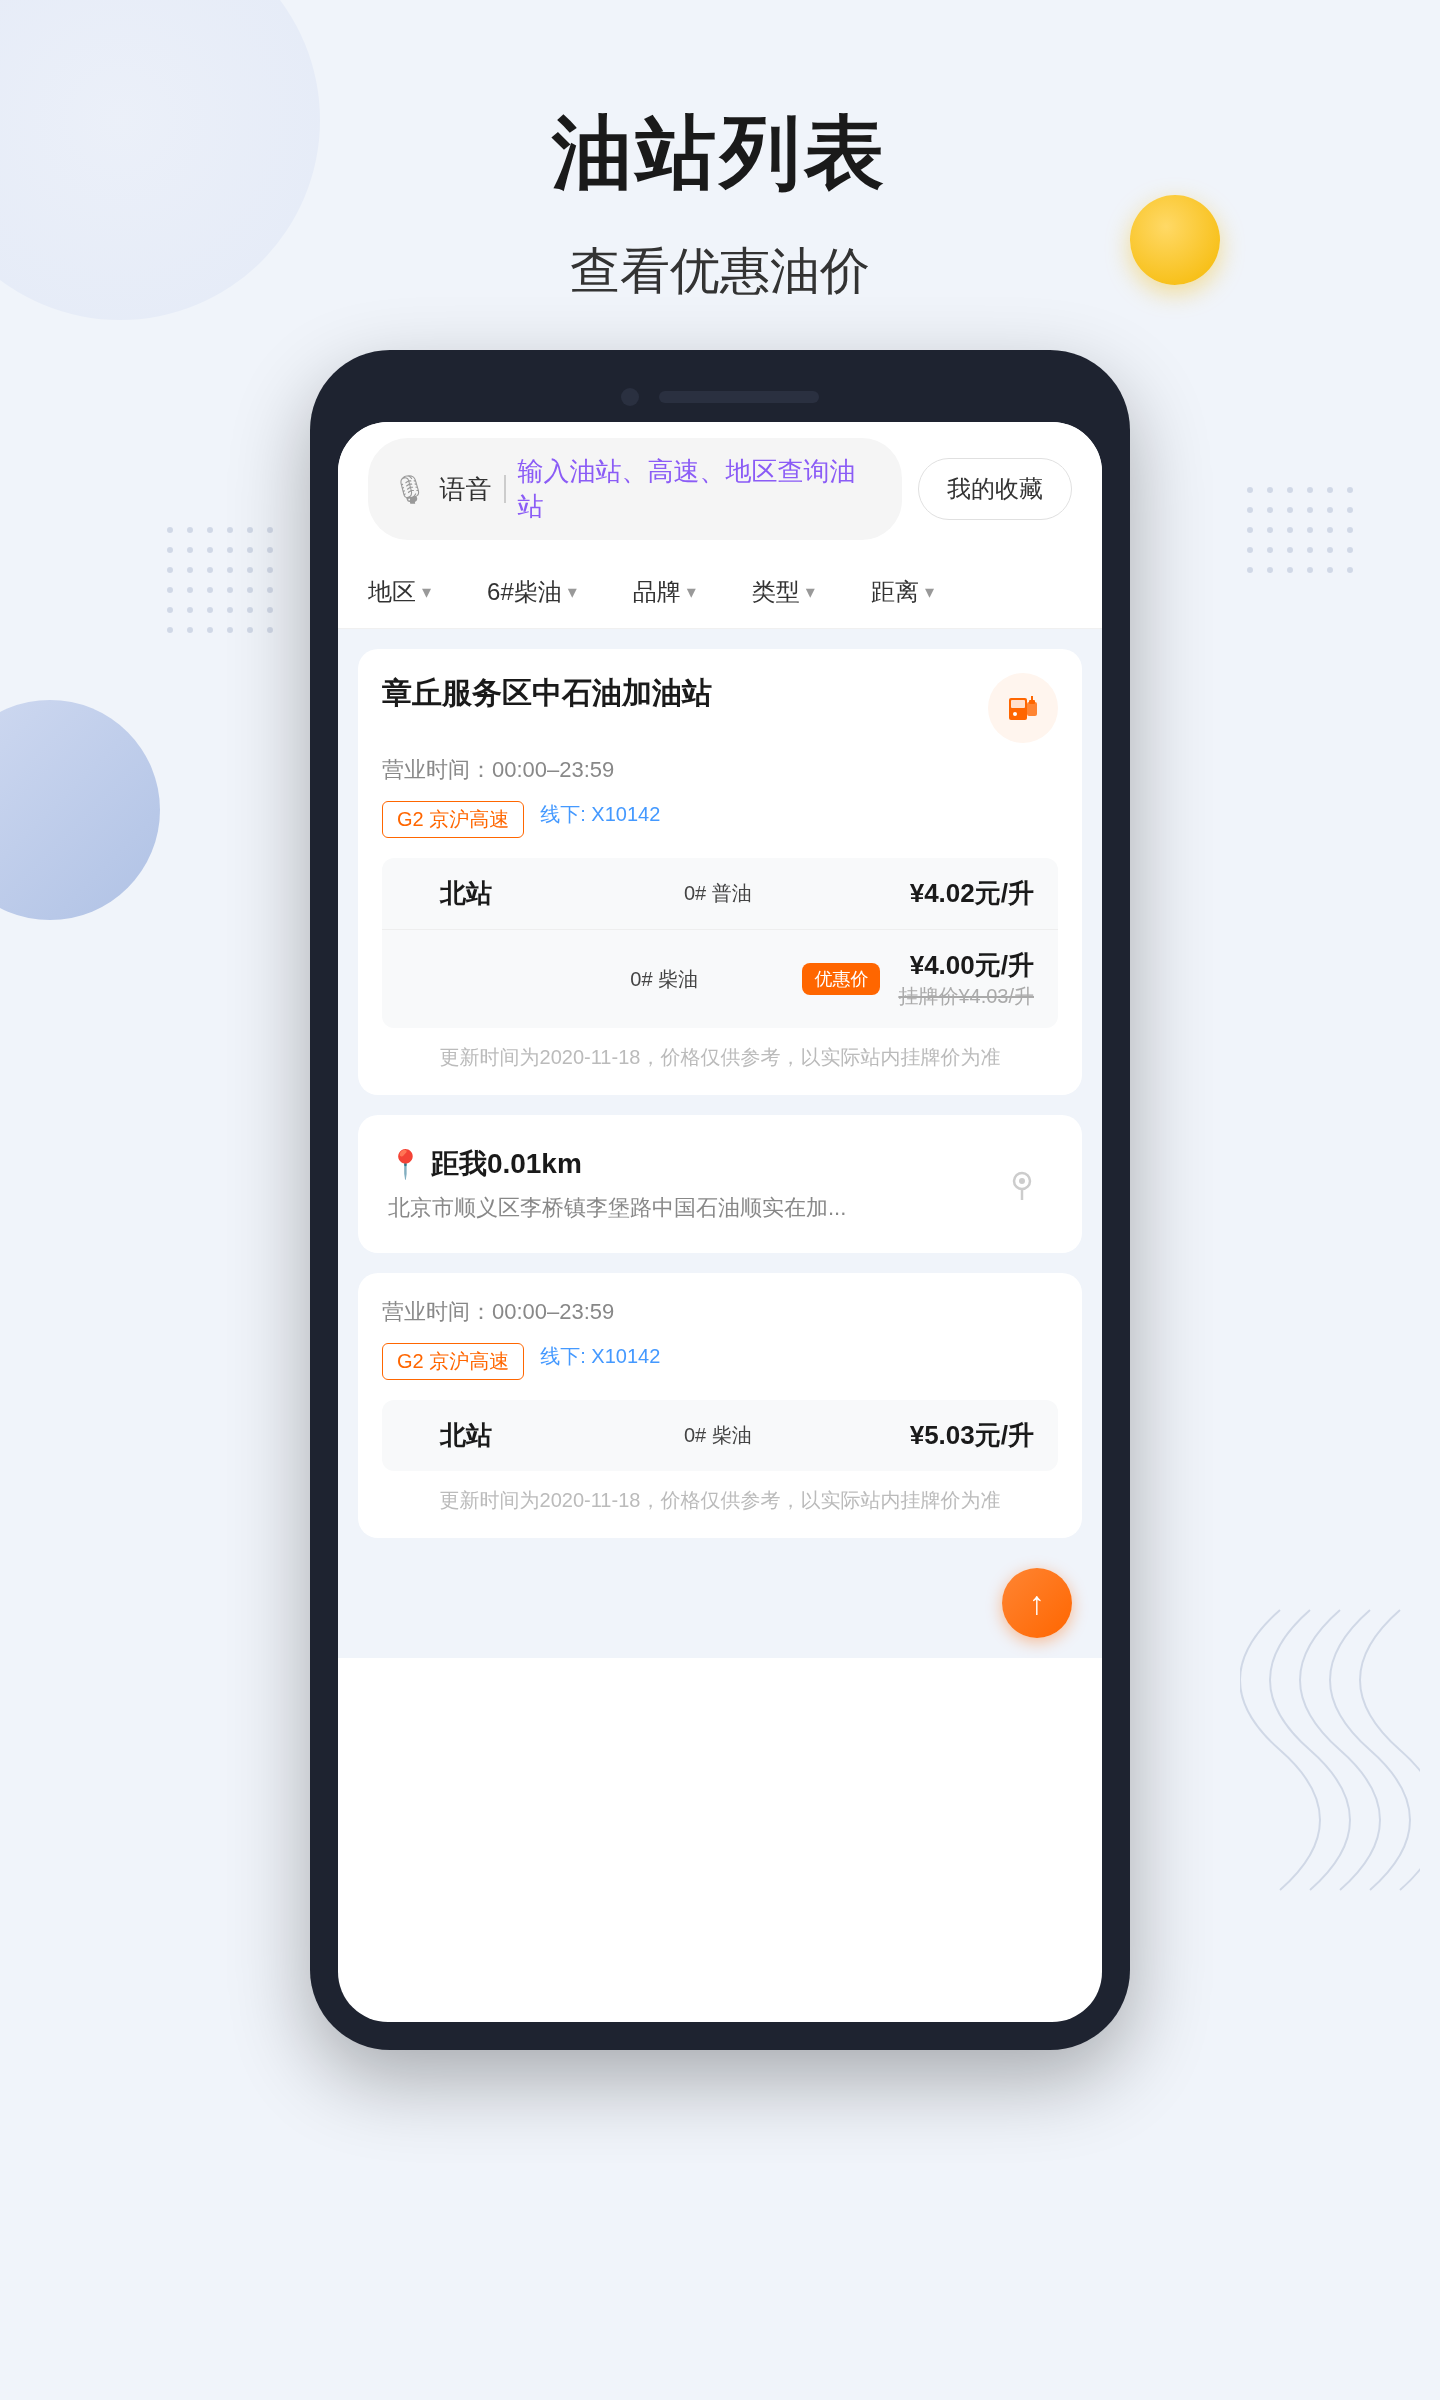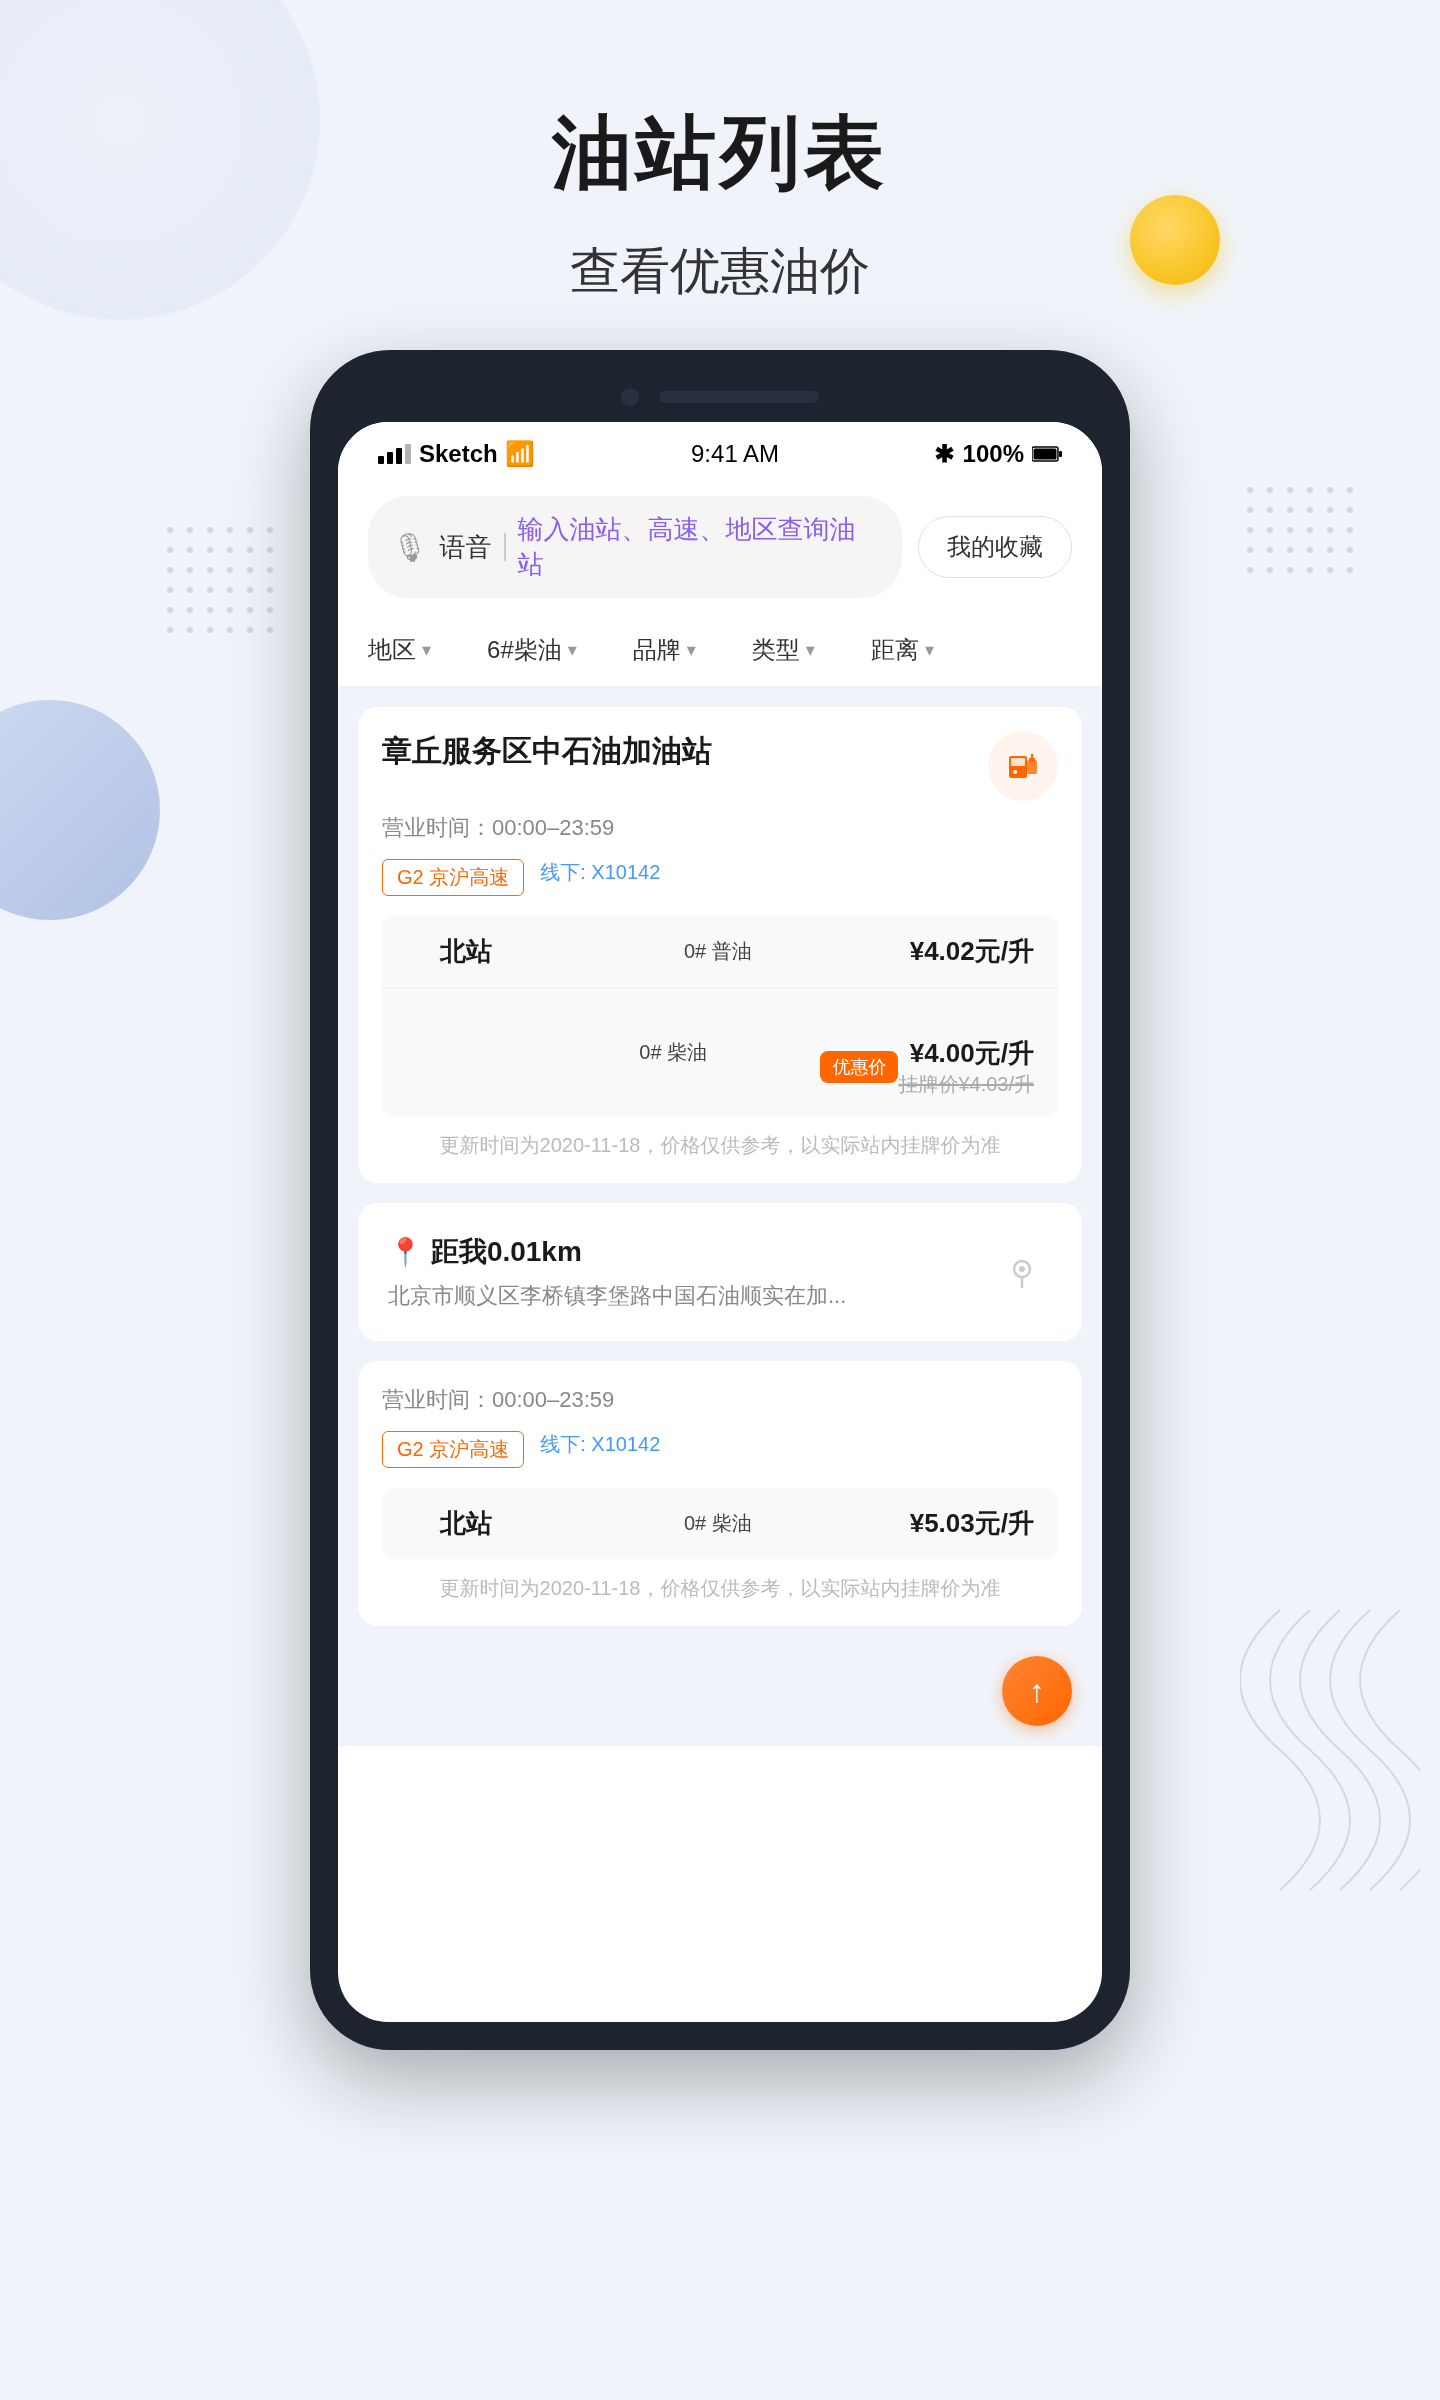--- a/index.html
+++ b/index.html
@@ -309,23 +309,22 @@
     }
     .price-value {
       font-size: 26px;
       font-weight: 600;
       color: #1a1a1a;
       text-align: right;
     }
     .price-badge-container {
       display: flex;
       align-items: center;
-      gap: 0;
+      gap: 18px;
       justify-content: space-between;
-      margin-top: 30px;
     }
     .discount-badge {
       background: #ff6600;
       color: #fff;
       border-radius: 8px;
       padding: 4px 12px;
       font-size: 18px;
     }
     .price-strikethrough {
       font-size: 20px;
@@ -493,42 +492,20 @@
 </div>
 
 <div class="phone-wrapper">
   <div class="phone-outer">
     <div class="phone-notch-area">
       <div class="phone-camera"></div>
       <div class="phone-speaker"></div>
     </div>
     <div class="phone-screen">
 
-      <div class="status-bar">
-        <div class="status-left">
-          <div class="signal-bars">
-            <div class="signal-bar bar1"></div>
-            <div class="signal-bar bar2"></div>
-            <div class="signal-bar bar3"></div>
-            <div class="signal-bar bar4"></div>
-          </div>
-          <span>Sketch</span>
-          <span>📶</span>
-        </div>
-        <div class="status-center">9:41 AM</div>
-        <div class="status-right">
-          <span>✱</span>
-          <span>100%</span>
-          <svg width="30" height="16" viewBox="0 0 30 16">
-            <rect x="0" y="1" width="26" height="14" rx="2" fill="none" stroke="#000" stroke-width="1.5"></rect>
-            <rect x="27" y="5" width="3" height="6" rx="1" fill="#000"></rect>
-            <rect x="1.5" y="2.5" width="23" height="11" rx="1.5" fill="#000"></rect>
-          </svg>
-        </div>
-      </div>
 
       <div class="search-bar-container">
         <div class="search-input-box">
           <span class="mic-icon">🎙</span>
           <span class="voice-label">语音</span>
           <div class="divider-v"></div>
           <span class="search-placeholder">输入油站、高速、地区查询油站</span>
         </div>
         <button class="my-collection-btn">我的收藏</button>
       </div>

